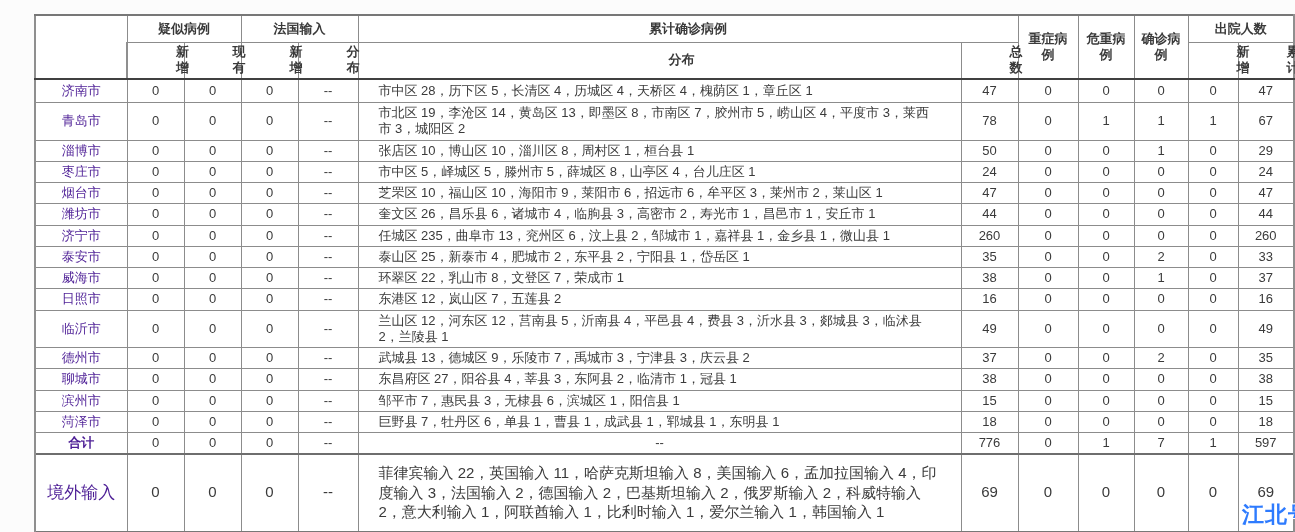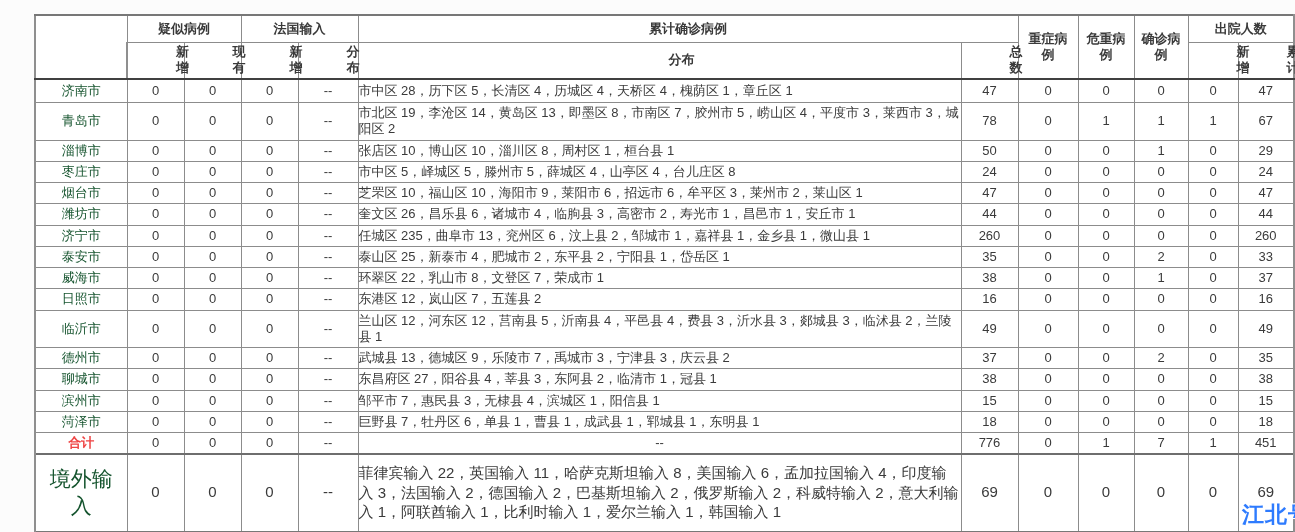--- a/index.html
+++ b/index.html
@@ -49,30 +49,30 @@
   }
   thead tr.h1 th { height: 24px; }
   thead tr.h2 th { height: 22px; padding-left: 48px; }
   
   thead tr.h2 th, thead th[rowspan="2"] { border-bottom: 2px solid #404040; }
 
   tbody tr { height: 21px; }
   tbody tr.first-city { height: 24px; }
   tbody td.dist {
     text-align: left;
-    padding: 2px 0;
+    padding: 2px 20px;
   }
   tbody tr.total td { font-size: 13px; }
-  tbody tr.total td.city-cell { font-weight: bold; color: #ef4444; }
+  tbody tr.total td.city-cell { font-weight: bold; color: #4c1d95; }
   tbody tr.total > * { }
   tbody tr.imported { height: 78px; }
   tbody tr.imported > * { border-top: 2px solid #6e6e6e; font-size: 15px; }
-  tbody tr.imported td.city-cell { font-size: 21px; }
+  tbody tr.imported td.city-cell { font-size: 17px; }
   tbody tr.imported td.dist { line-height: 1.3; }
-  tbody td.city-cell { color: #14532d; }
+  tbody td.city-cell { color: #4c1d95; }
 
   #watermark {
     position: absolute;
     right: 4px;
     bottom: 2px;
     font-size: 22px;
     font-weight: bold;
     letter-spacing: 1px;
     text-shadow: -1px -1px 0 #fff, 1px -1px 0 #fff, -1px 1px 0 #fff, 1px 1px 0 #fff;
   }
@@ -161,21 +161,21 @@
           <td>1</td>
           <td>0</td>
           <td>29</td>
         </tr>
         <tr class="city">
           <td class="city-cell">枣庄市</td>
           <td>0</td>
           <td>0</td>
           <td>0</td>
           <td>--</td>
-          <td class="dist">市中区 5，峄城区 5，滕州市 5，薛城区 4，山亭区 4，台儿庄区 8</td>
+          <td class="dist">市中区 5，峄城区 5，滕州市 5，薛城区 8，山亭区 4，台儿庄区 1</td>
           <td>24</td>
           <td>0</td>
           <td>0</td>
           <td>0</td>
           <td>0</td>
           <td>24</td>
         </tr>
         <tr class="city">
           <td class="city-cell">烟台市</td>
           <td>0</td>
@@ -301,21 +301,21 @@
           <td>0</td>
           <td>0</td>
           <td>38</td>
         </tr>
         <tr class="city">
           <td class="city-cell">滨州市</td>
           <td>0</td>
           <td>0</td>
           <td>0</td>
           <td>--</td>
-          <td class="dist">邹平市 7，惠民县 3，无棣县 4，滨城区 1，阳信县 1</td>
+          <td class="dist">邹平市 7，惠民县 3，无棣县 6，滨城区 1，阳信县 1</td>
           <td>15</td>
           <td>0</td>
           <td>0</td>
           <td>0</td>
           <td>0</td>
           <td>15</td>
         </tr>
         <tr class="city">
           <td class="city-cell">菏泽市</td>
           <td>0</td>
@@ -335,21 +335,21 @@
           <td>0</td>
           <td>0</td>
           <td>0</td>
           <td>--</td>
           <td>--</td>
           <td>776</td>
           <td>0</td>
           <td>1</td>
           <td>7</td>
           <td>1</td>
-          <td>451</td>
+          <td>597</td>
         </tr>
         <tr class="imported">
           <td class="city-cell">境外输入</td>
           <td>0</td>
           <td>0</td>
           <td>0</td>
           <td>--</td>
           <td class="dist">菲律宾输入 22，英国输入 11，哈萨克斯坦输入 8，美国输入 6，孟加拉国输入 4，印度输入 3，法国输入 2，德国输入 2，巴基斯坦输入 2，俄罗斯输入 2，科威特输入 2，意大利输入 1，阿联酋输入 1，比利时输入 1，爱尔兰输入 1，韩国输入 1</td>
           <td>69</td>
           <td>0</td>

